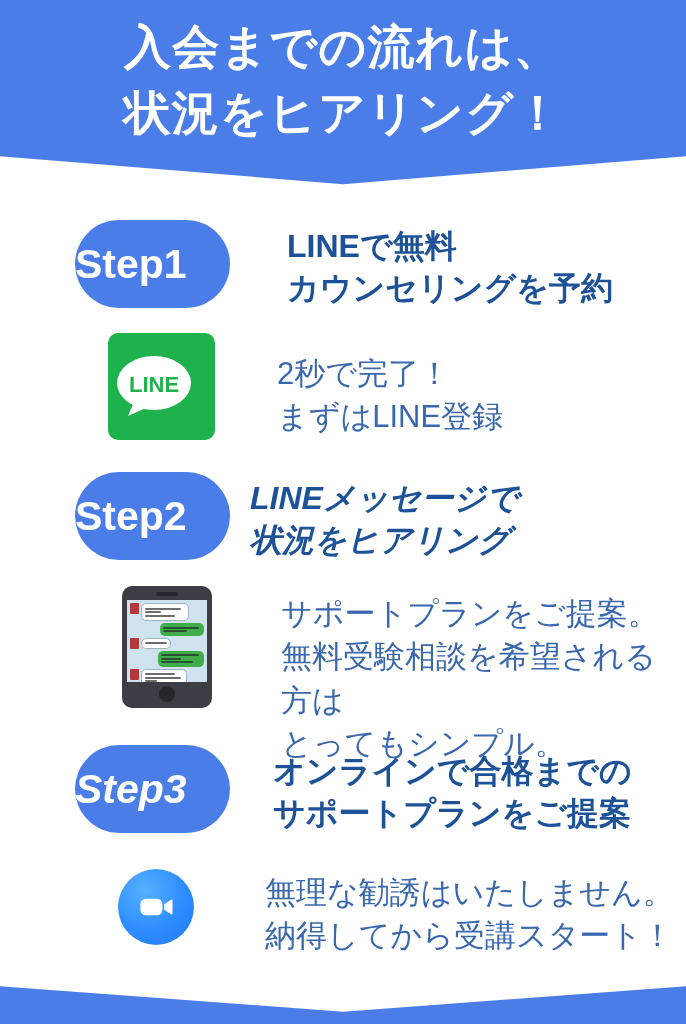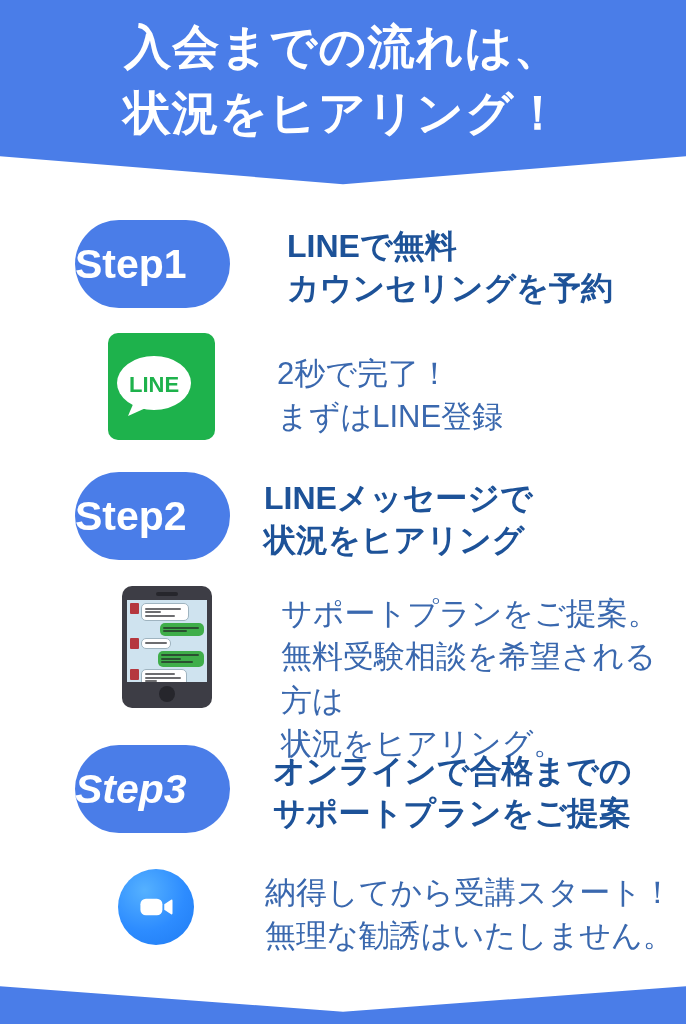--- a/index.html
+++ b/index.html
@@ -32,21 +32,21 @@
     display:flex;align-items:center;justify-content:flex-start;
     color:#ffffff;font-weight:bold;font-size:41px;
   }
   .pill1{top:220px;} .pill2{top:472px;} .pill3{top:745px;font-style:italic;}
 
   
   .heading{
     position:absolute;color:#1d5298;font-weight:bold;font-size:32px;line-height:1.3;
   }
   .h1{left:267px;top:226px;margin-left:20px;}
-  .h2{left:264px;top:478px;}
+  .h2{left:250px;top:478px;font-style:italic;}
   .h3{left:247px;top:751px;margin-left:26px;}
 
   
   .desc{
     position:absolute;color:#3a68ae;font-size:31px;line-height:1.4;
   }
   .d1{left:277px;top:352px;}
   .d2{left:281px;top:592px;}
   .d3{left:265px;top:871px;}
 
@@ -174,37 +174,37 @@
           <div class="tline" style="width:36px;"></div>
           <div class="tline" style="width:12px;"></div>
         </div>
       </div>
     </div>
     <div class="home"></div>
   </div>
   <div class="desc d2">
     <div>サポートプランをご提案。</div>
     <div>無料受験相談を希望される方は</div>
-    <div>状況をヒアリング。</div>
+    <div>とってもシンプル。</div>
   </div>
 
   <div class="pill pill3">
     <span>Step3</span>
   </div>
   <div class="heading h3">
     <div>オンラインで合格までの</div>
     <div>サポートプランをご提案</div>
   </div>
 
   <div class="zoom-icon">
     <svg width="44" height="44" viewBox="0 0 48 48">
       <rect x="7" y="15" width="24" height="18" rx="6" fill="#ffffff"></rect>
       <path d="M33 21 L40.5 16.2 Q42 15.4 42 17.2 L42 30.8 Q42 32.6 40.5 31.8 L33 27 Z" fill="#ffffff"></path>
     </svg>
   </div>
   <div class="desc d3">
+    <div>無理な勧誘はいたしません。</div>
     <div>納得してから受講スタート！</div>
-    <div>無理な勧誘はいたしません。</div>
   </div>
 
   <div class="footer"></div>
 
 </div>
 
 </body></html>

